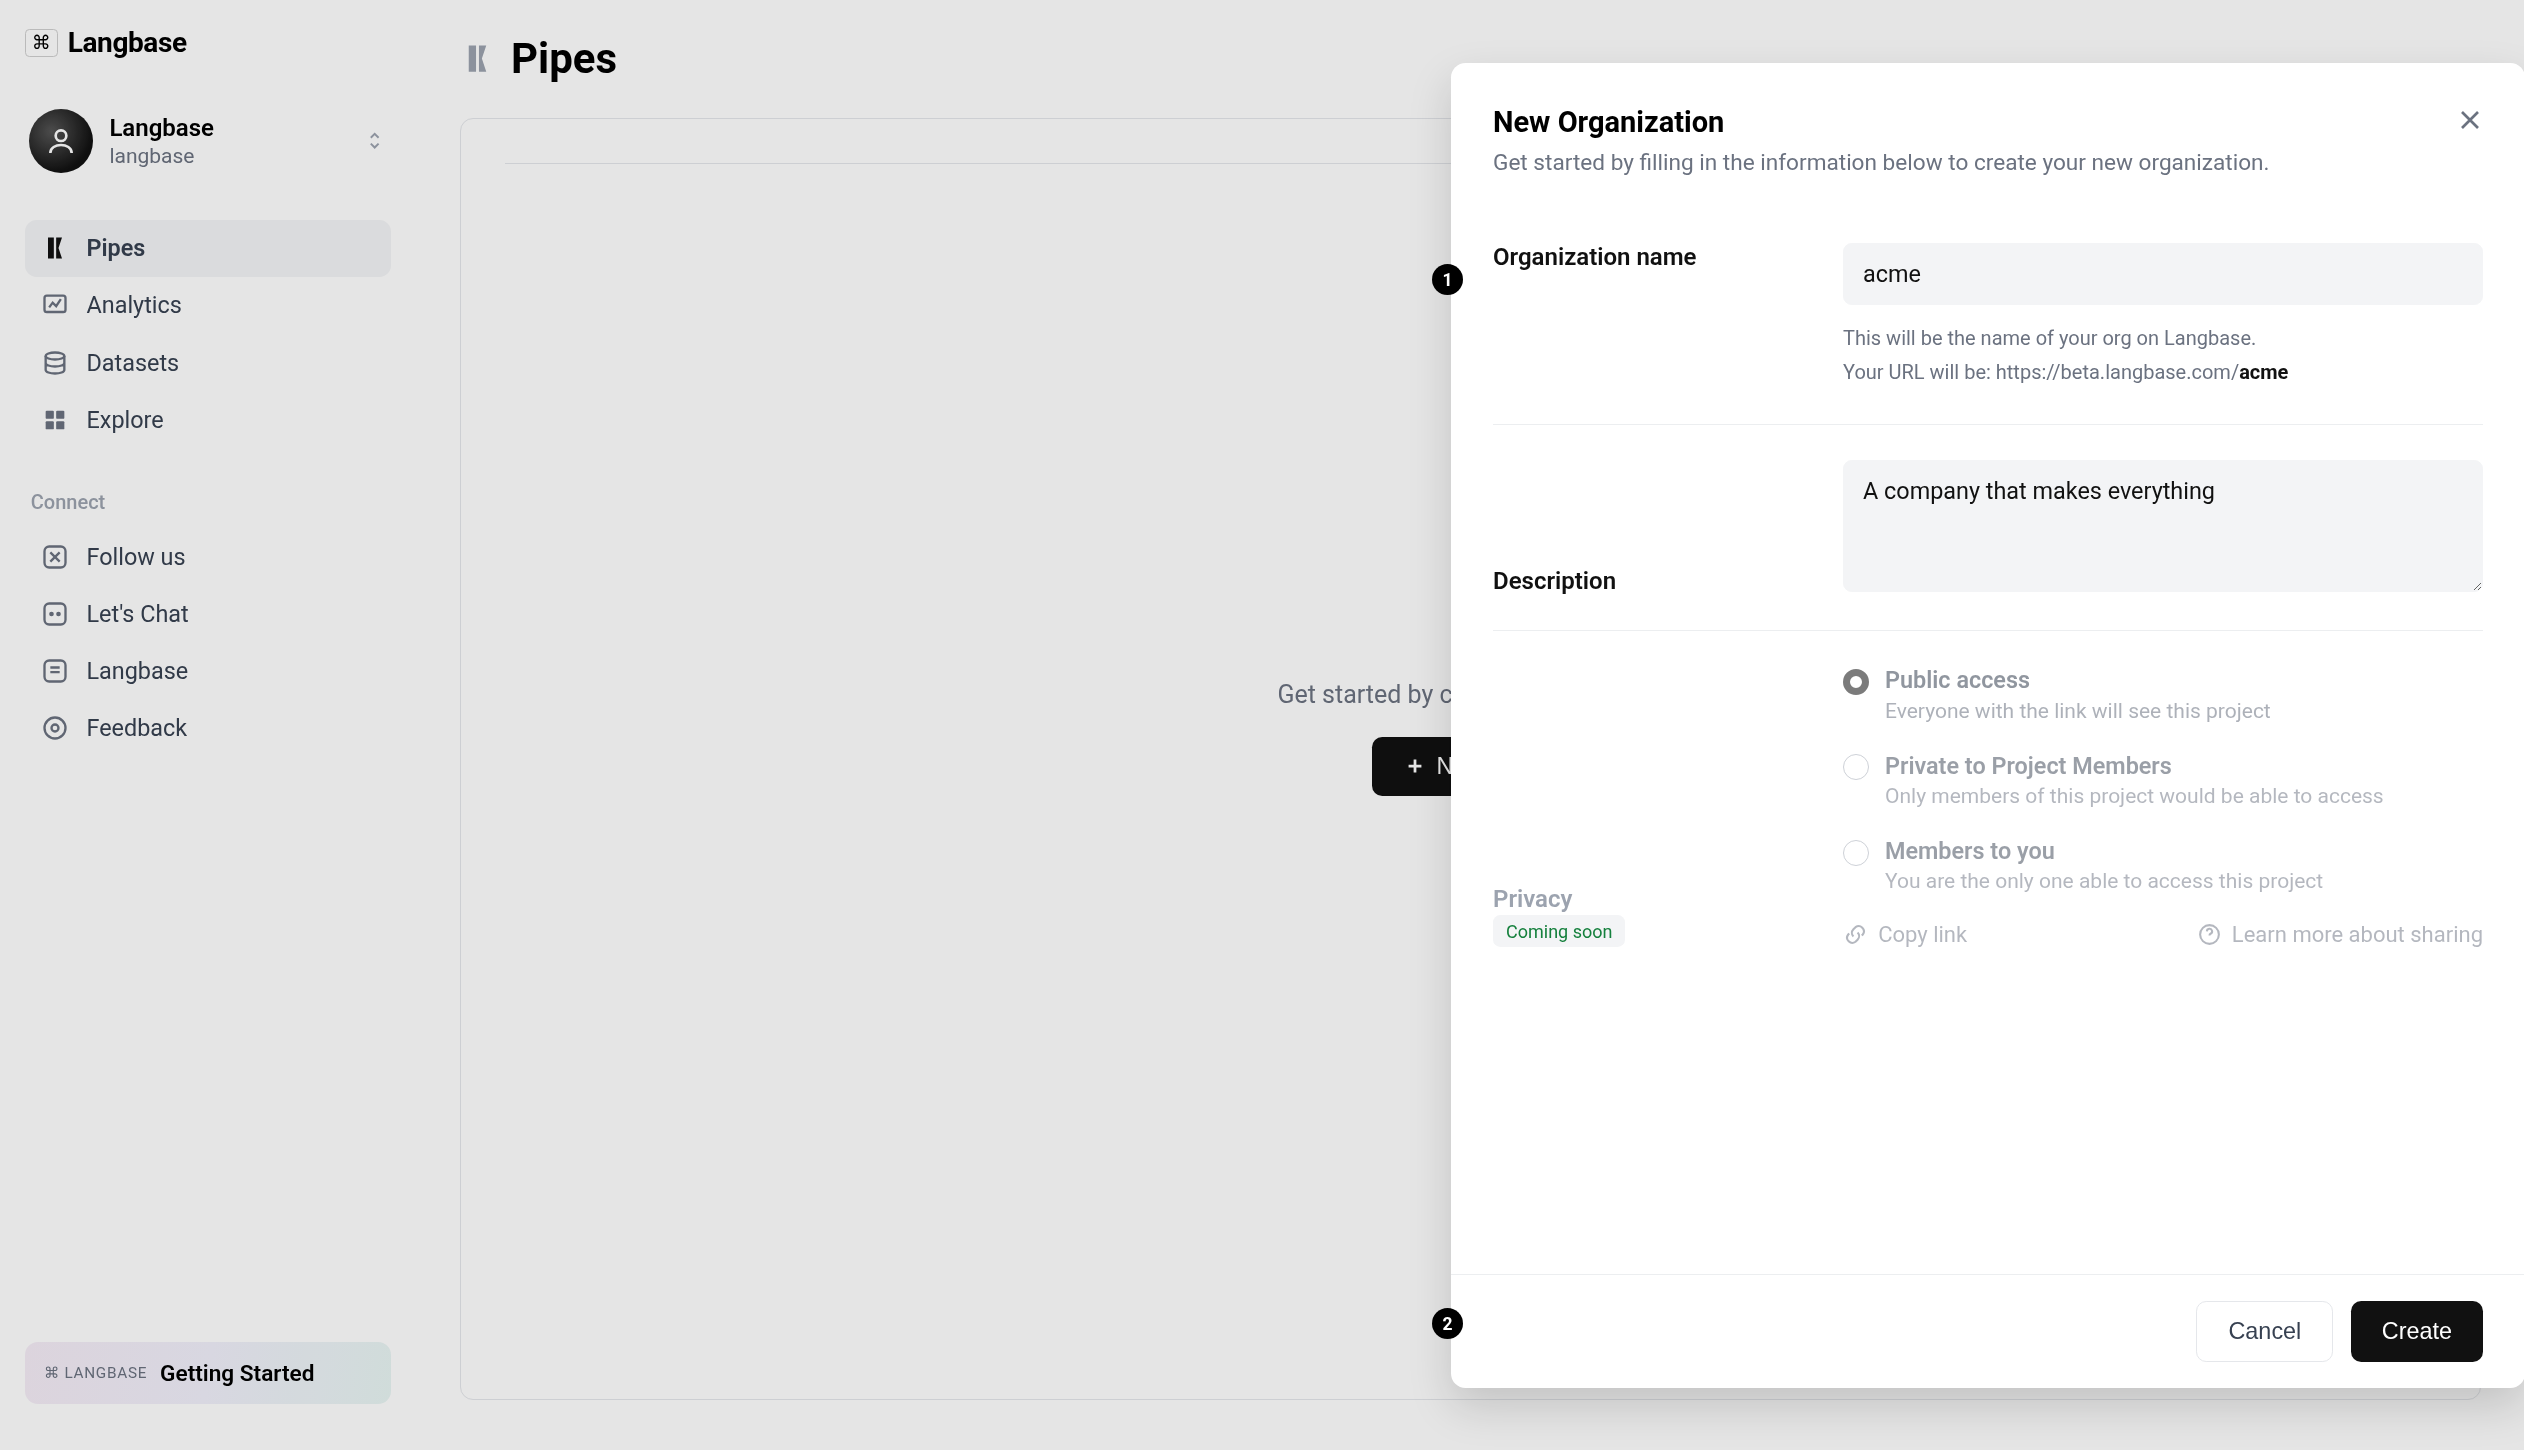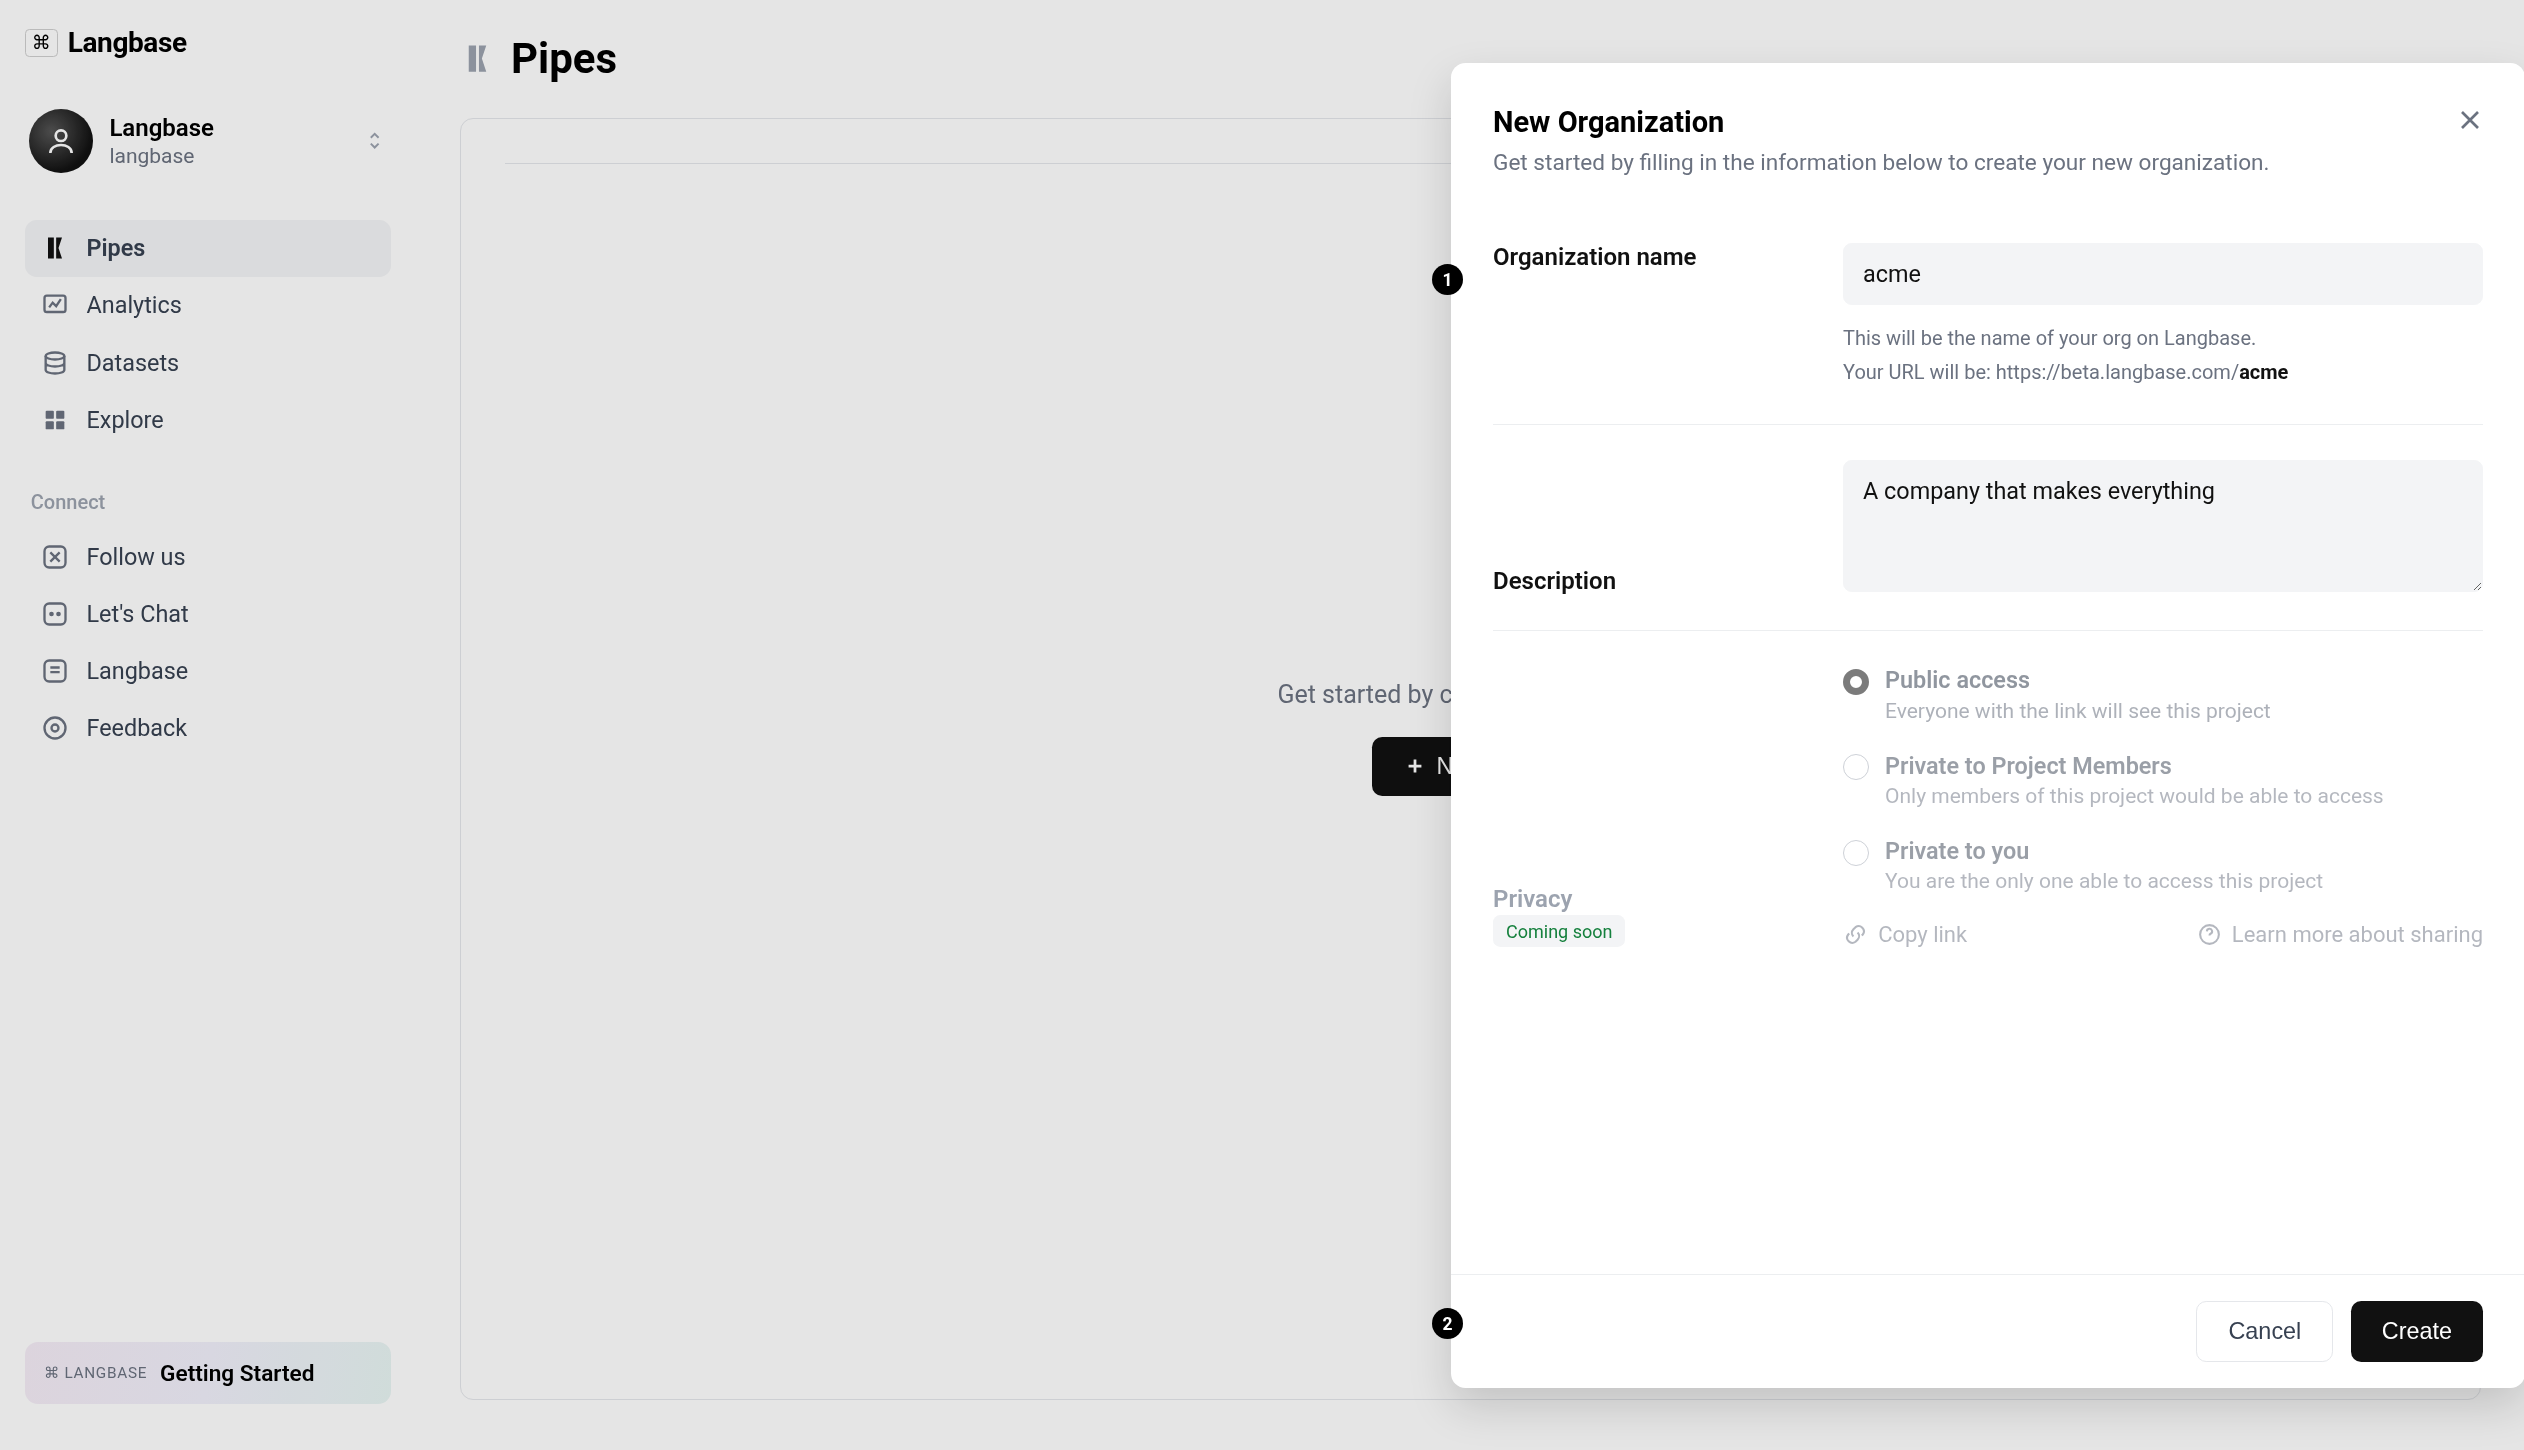--- a/index.html
+++ b/index.html
@@ -522,21 +522,21 @@
           <div class="radio-option">
             <div class="radio-dot"></div>
             <div class="radio-text">
               <div class="radio-title">Private to Project Members</div>
               <div class="radio-desc">Only members of this project would be able to access</div>
             </div>
           </div>
           <div class="radio-option">
             <div class="radio-dot"></div>
             <div class="radio-text">
-              <div class="radio-title">Private to you</div>
+              <div class="radio-title">Members to you</div>
               <div class="radio-desc">You are the only one able to access this project</div>
             </div>
           </div>
 
           <div class="share-row">
             <div class="share-link">
               <span>
                 <svg viewBox="0 0 24 24" width="25" height="25" fill="none" stroke="currentColor" stroke-width="2">
                     <path d="M10 14a5 5 0 0 1 0-7l2-2a5 5 0 0 1 7 7l-1 1M14 10a5 5 0 0 1 0 7l-2 2a5 5 0 0 1-7-7l1-1"></path>
                   </svg>

